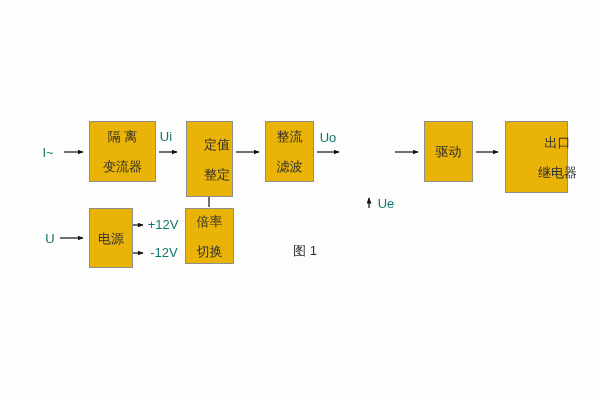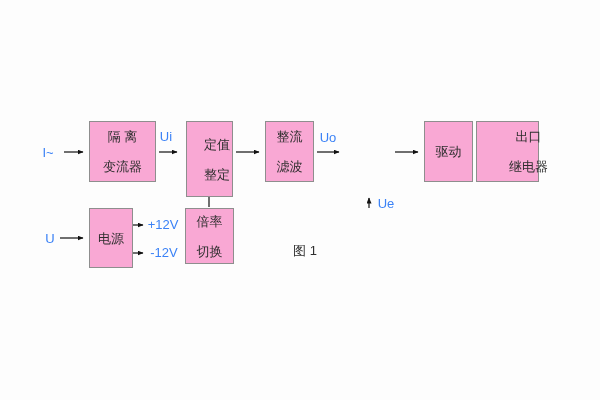--- a/index.html
+++ b/index.html
@@ -6,38 +6,38 @@
   body {
     width:600px; height:400px;
     background:#fdfdfd;
     font-family:"Liberation Sans","DejaVu Sans",sans-serif;
     position:relative; overflow:hidden;
   }
   #stage { position:absolute; left:0; top:0; width:600px; height:400px; }
   svg.wires { position:absolute; left:0; top:0; width:600px; height:400px; pointer-events:none; }
   .box {
     position:absolute; box-sizing:border-box;
-    border:1px solid #8e8e8e; background:#f9a8d4;
+    border:1px solid #8e8e8e; background:#eab308;
     display:flex; flex-direction:column; align-items:center; justify-content:center;
     font-size:13px; color:#2e2e2e; line-height:17px;
     white-space:nowrap;
   }
   .box.two { gap:13px; }
   .lbl {
     position:absolute; transform:translate(-50%,-50%);
-    font-size:13px; color:#3b82f6; white-space:nowrap;
+    font-size:13px; color:#0f766e; white-space:nowrap;
   }
   .caption { color:#2e2e2e; }
   
   #b-isolation   { left:89px;  top:121px; width:67px; height:61px; }
   #b-setting     { left:186px; top:121px; width:47px; height:76px;padding-left:15px; }
   #b-rectifier   { left:265px; top:121px; width:49px; height:61px; }
   #b-level       { left:345px; top:121px; width:47px; height:61px; }
   #b-drive       { left:424px; top:121px; width:49px; height:61px; }
-  #b-relay       { left:476px; top:121px; width:63px; height:61px;padding-left:42px; }
+  #b-relay       { left:505px; top:121px; width:63px; height:72px;padding-left:42px; }
   #b-power       { left:89px;  top:208px; width:44px; height:60px; }
   #b-ratio       { left:185px; top:208px; width:49px; height:56px; }
   #b-reference   { left:333px; top:219px; width:81px; height:36px; }
   
   #l-i   { left:48px;  top:152px; }
   #l-u   { left:50px;  top:238px; }
   #l-ui  { left:166px; top:136px; }
   #l-uo  { left:328px; top:137px; }
   #l-ue  { left:386px; top:203px; }
   #l-p12 { left:163px; top:224px; }

